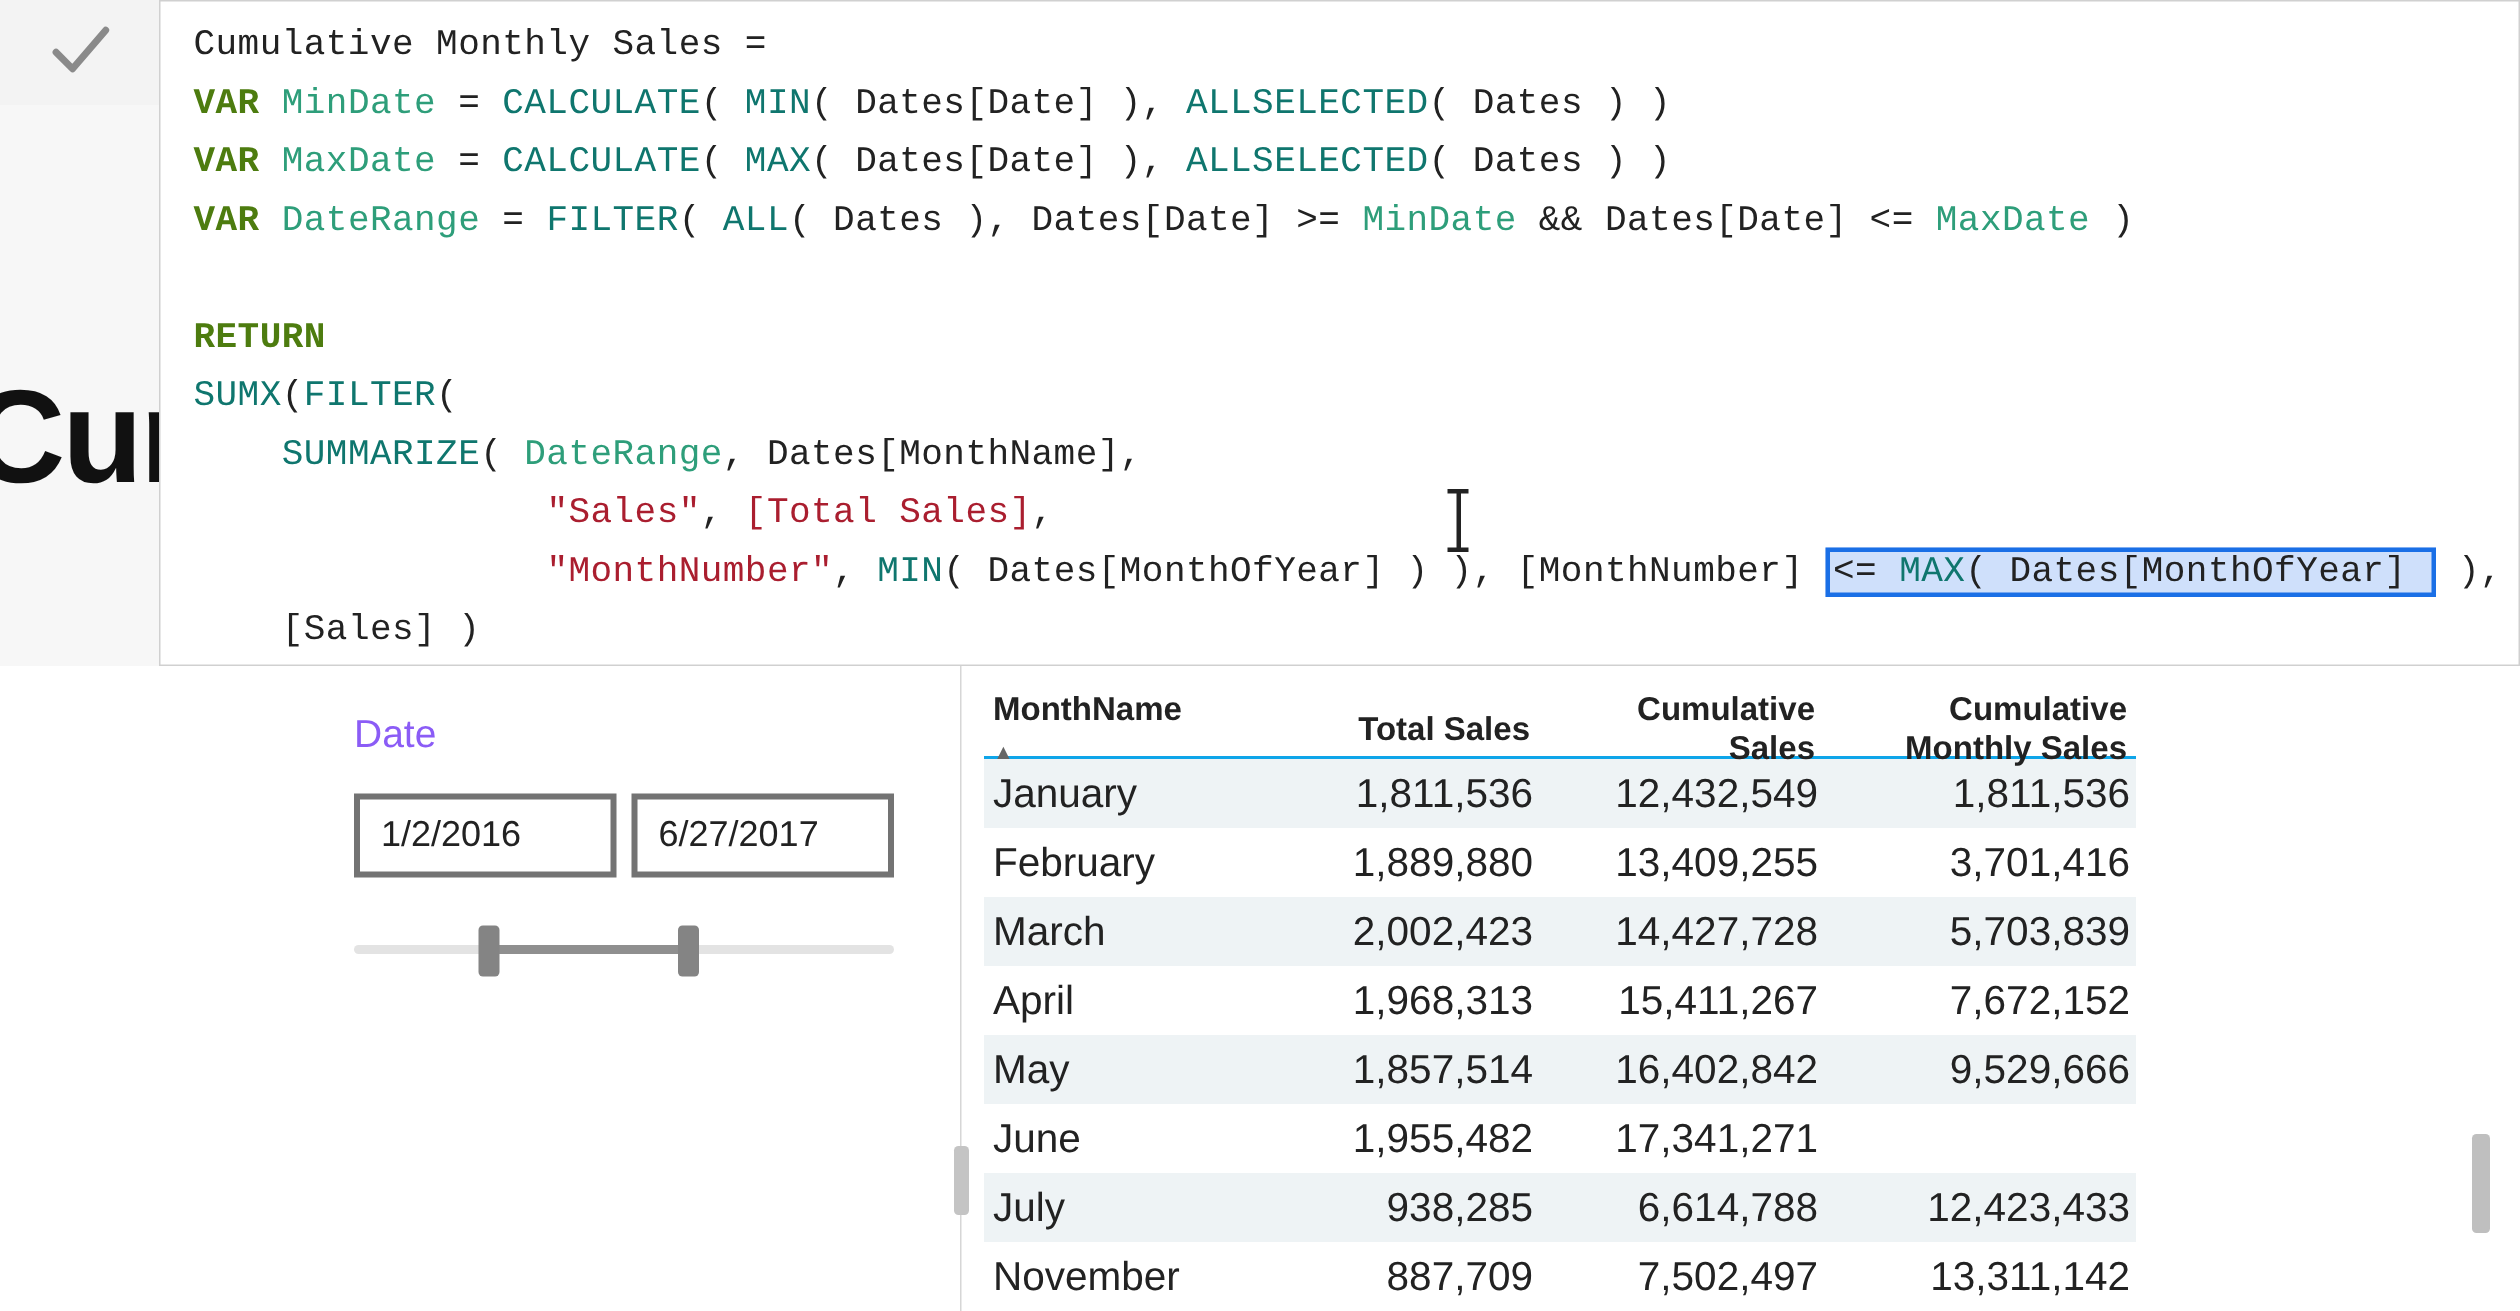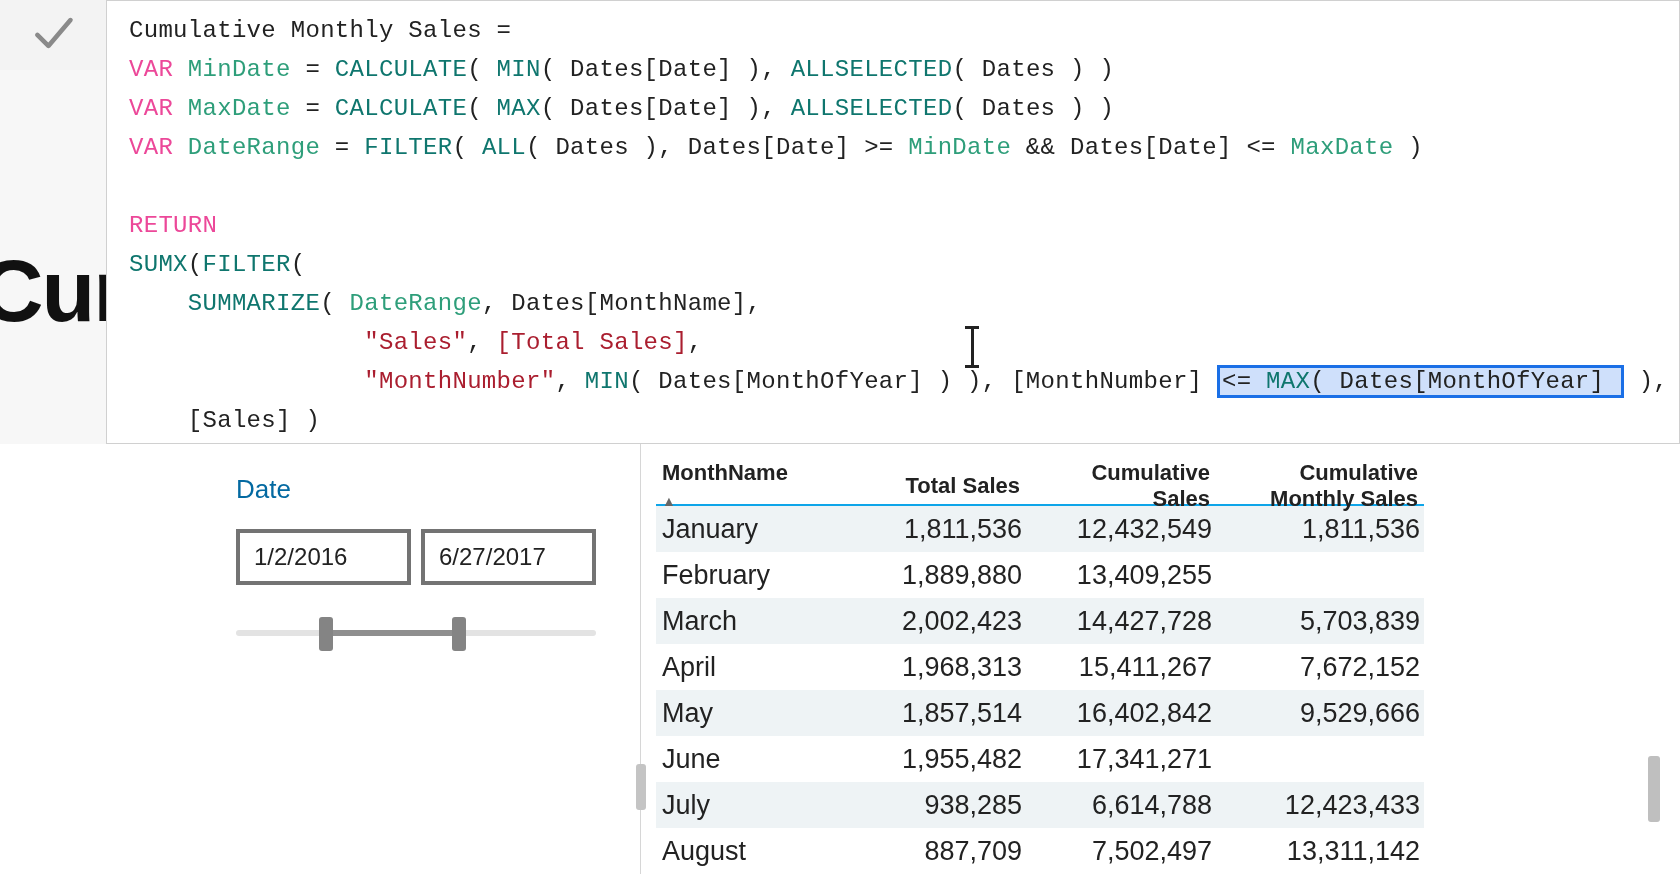--- a/index.html
+++ b/index.html
@@ -55,21 +55,21 @@
     padding: 10px 18px 10px 22px;
     box-sizing:border-box;
   }
   .formula-pre {
     font-family: Consolas, "Courier New", monospace;
     font-size: 24px;
     line-height: 39px;
     white-space: pre;
     letter-spacing: 0.3px;
   }
-  .tok-kw  { color:#ec4899; }
+  .tok-kw  { color:#4d7c0f;font-weight:bold; }
   .tok-var { color:#2e9e7a; }
   .tok-func{ color:#0f766e; }
   .tok-str { color:#aa1e2f; }
   .tok-txt { color:#222; }
   .selbox {
     border: 3px solid #1a6fe6;
     background: #cfe0fb;
     padding: 0 2px;
   }
   .ibeam {
@@ -90,21 +90,21 @@
     position:absolute;
     left:0; right:0; top:444px; bottom:0;
     background:#fff;
   }
   .slicer {
     position:absolute;
     left:236px; top:30px;
     width:360px;
   }
   .slicer-label {
-    font-size:26px; color:#0369a1; margin-bottom:24px;
+    font-size:26px; color:#8b5cf6; margin-bottom:24px;
   }
   .date-inputs { display:flex; gap:10px; }
   .date-box {
     width:148px; height:48px;
     border:4px solid #737373;
     display:flex; align-items:center;
     padding:0 14px;
     font-size:24px; color:#222;
     background:#fff;
   }
@@ -236,20 +236,21 @@
         <div class="trow">
           <div class="td">January</div>
           <div class="td td-num">1,811,536</div>
           <div class="td td-num">12,432,549</div>
           <div class="td td-num">1,811,536</div>
         </div>
         <div class="trow">
           <div class="td">February</div>
           <div class="td td-num">1,889,880</div>
           <div class="td td-num">13,409,255</div>
+          <div class="td td-num">3,701,416</div>
         </div>
         <div class="trow">
           <div class="td">March</div>
           <div class="td td-num">2,002,423</div>
           <div class="td td-num">14,427,728</div>
           <div class="td td-num">5,703,839</div>
         </div>
         <div class="trow">
           <div class="td">April</div>
           <div class="td td-num">1,968,313</div>
@@ -267,20 +268,20 @@
           <div class="td td-num">1,955,482</div>
           <div class="td td-num">17,341,271</div>
         </div>
         <div class="trow">
           <div class="td">July</div>
           <div class="td td-num">938,285</div>
           <div class="td td-num">6,614,788</div>
           <div class="td td-num">12,423,433</div>
         </div>
         <div class="trow">
-          <div class="td">August</div>
+          <div class="td">November</div>
           <div class="td td-num">887,709</div>
           <div class="td td-num">7,502,497</div>
           <div class="td td-num">13,311,142</div>
         </div>
       </div>
   </div>
 </div>
 
 </body></html>

